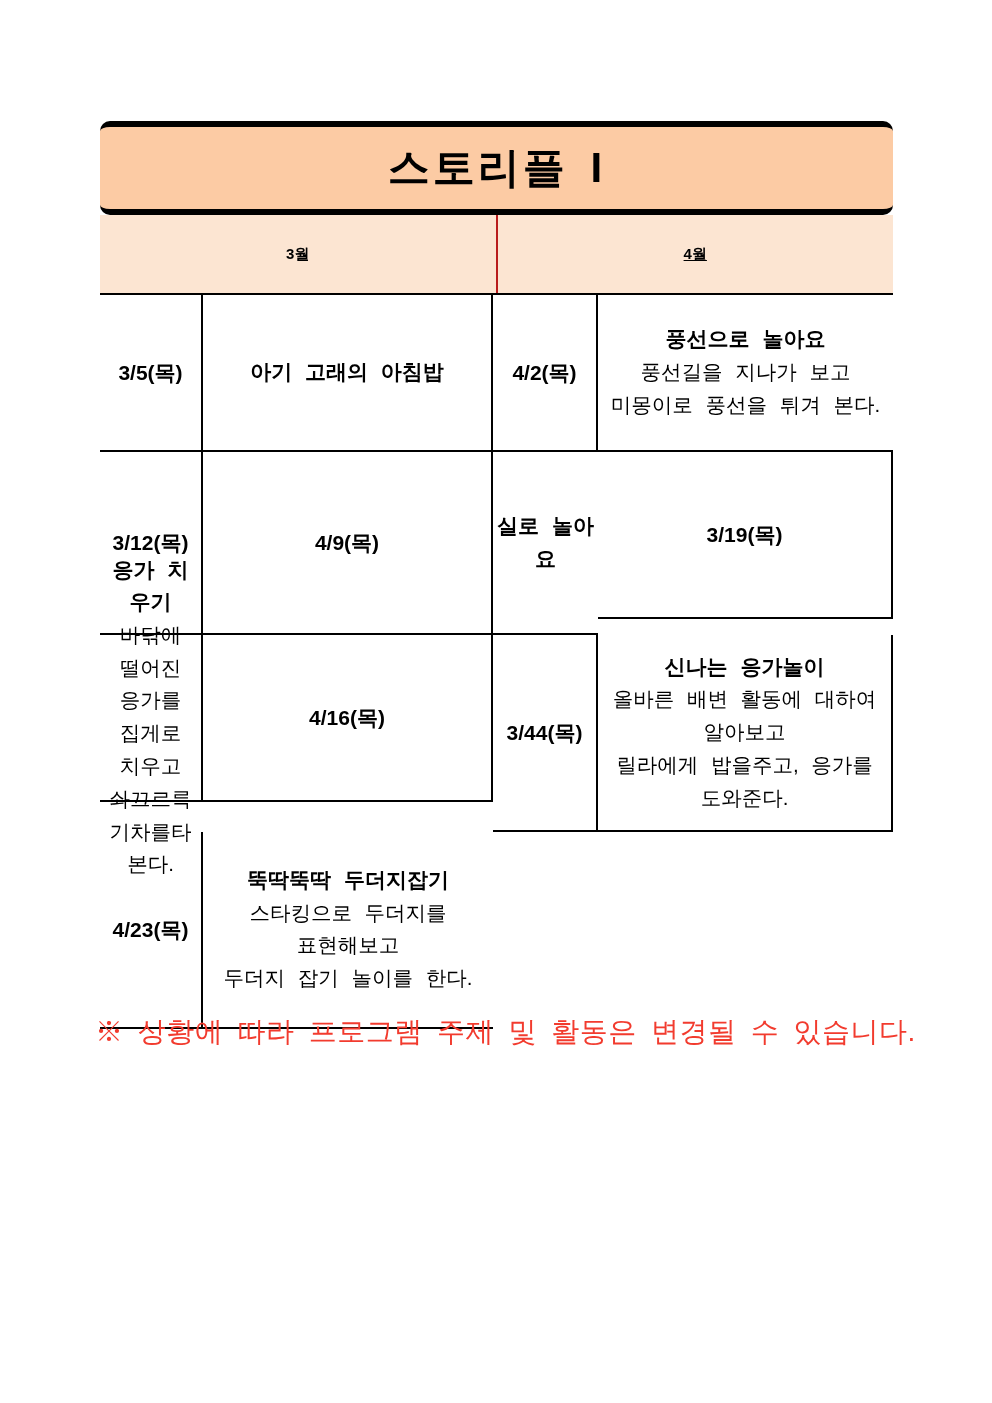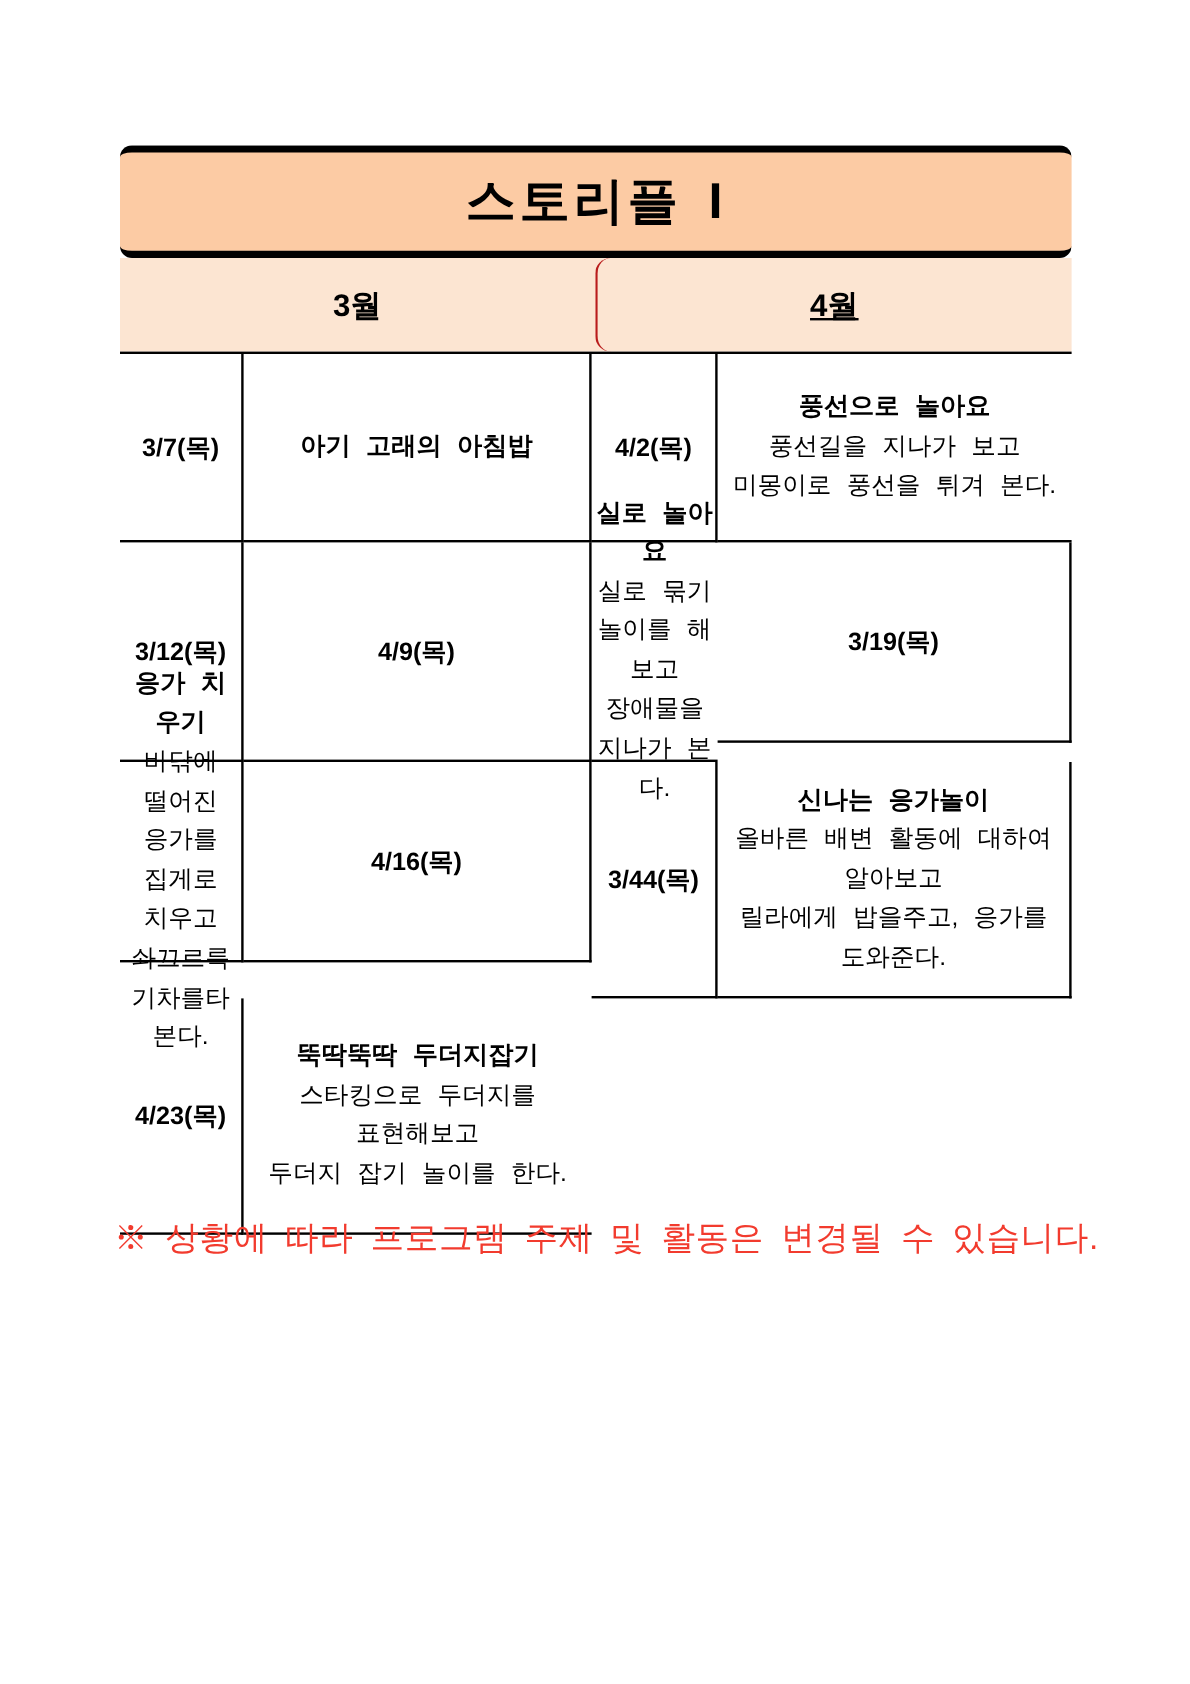--- a/index.html
+++ b/index.html
@@ -41,23 +41,22 @@
     box-sizing: border-box;
     height: 78px;
     background: #FCE5D2;
     display: flex;
   }
   .month-cell {
     flex: 1 1 0;
     display: flex;
     align-items: center;
     justify-content: center;
-    font-size: 26px;
+    font-size: 15px;
     font-weight: 700;
-    border-radius: 13px;
   }
   .month-cell + .month-cell {
     border-left: 2px solid #b91c1c;
     text-decoration: underline;
   }
   
   .grid {
     display: grid;
     grid-template-columns: 103px 290px 105px 295px;
     border-top: 2px solid #000;
@@ -119,21 +118,21 @@
       <span>3월</span>
     </div>
     <div class="month-cell">
       <span>4월</span>
     </div>
   </div>
 
   <div class="grid">
 
     <div class="cell dr r0">
-      <span class="date-label">3/7(목)</span>
+      <span class="date-label">3/5(목)</span>
     </div>
     <div class="cell dr r0">
       <div class="act-title">아기 고래의 아침밥</div>
     </div>
     <div class="cell dr r0">
       <span class="date-label">4/2(목)</span>
     </div>
     <div class="cell r0">
       <div class="act-title">풍선으로 놀아요</div>
       <div class="act-body">풍선길을 지나가 보고
@@ -141,23 +140,20 @@
     </div>
 
     <div class="cell dr r1">
       <span class="date-label">3/12(목)</span>
     </div>
     <div class="cell dr r1">
       <span class="date-label">4/9(목)</span>
     </div>
     <div class="cell r1">
       <div class="act-title">실로 놀아요</div>
-      <div class="act-body">실로 묶기 놀이를 해보고
-장애물을
-지나가 본다.</div>
     </div>
 
     <div class="cell dr r2">
       <span class="date-label">3/19(목)</span>
     </div>
     <div class="cell dr r2">
       <div class="act-title">응가 치우기</div>
       <div class="act-body">바닦에 떨어진 응가를
 집게로 치우고
 솨끄르륵 기차를타본다.</div>

